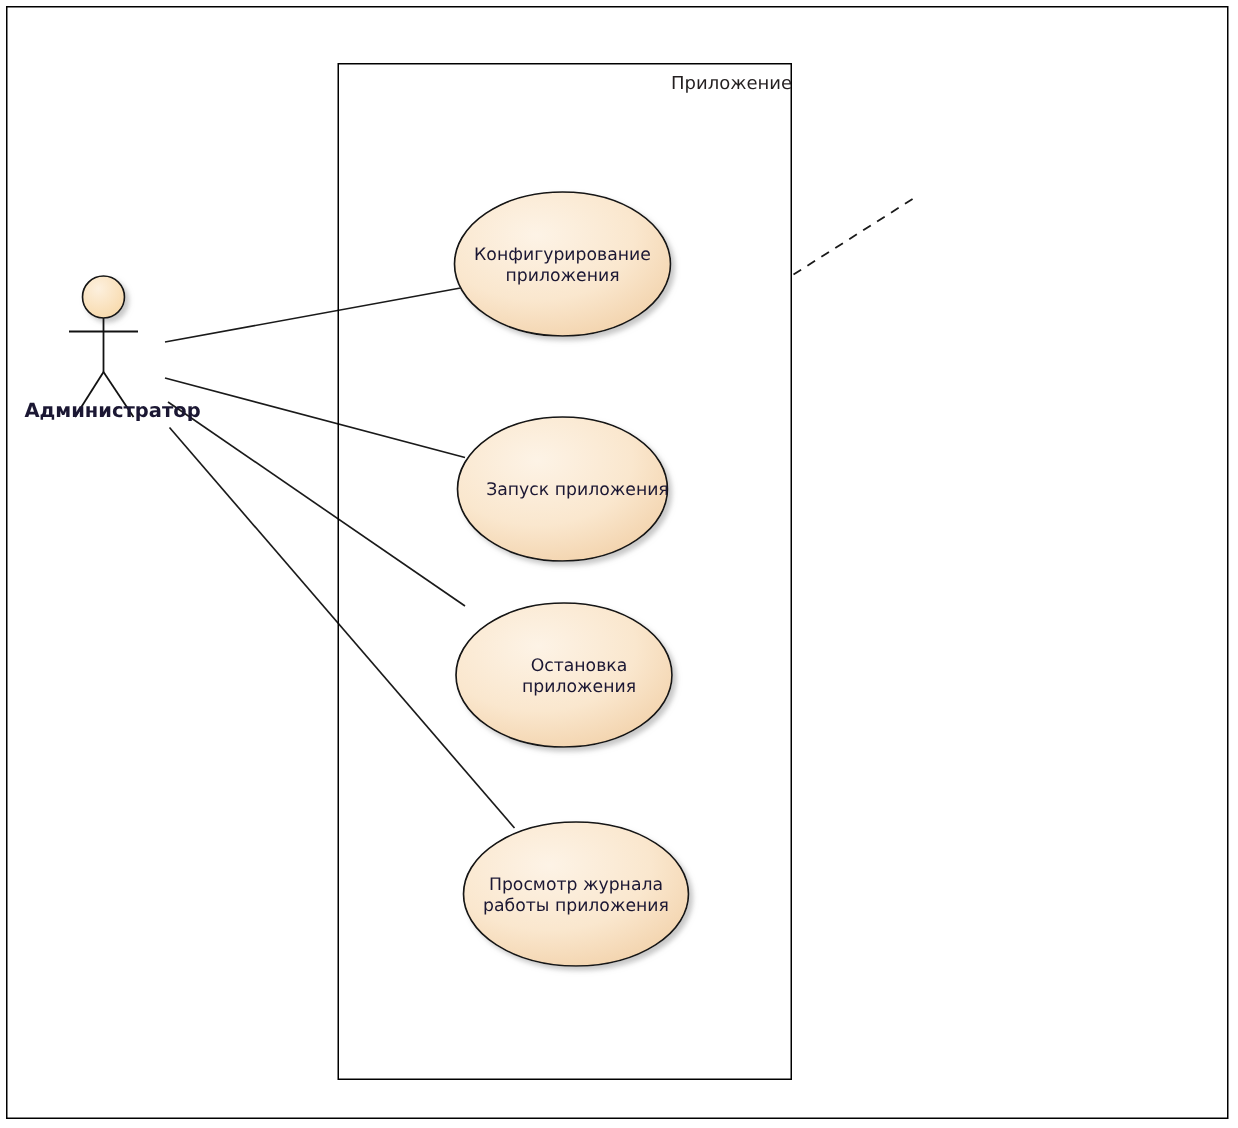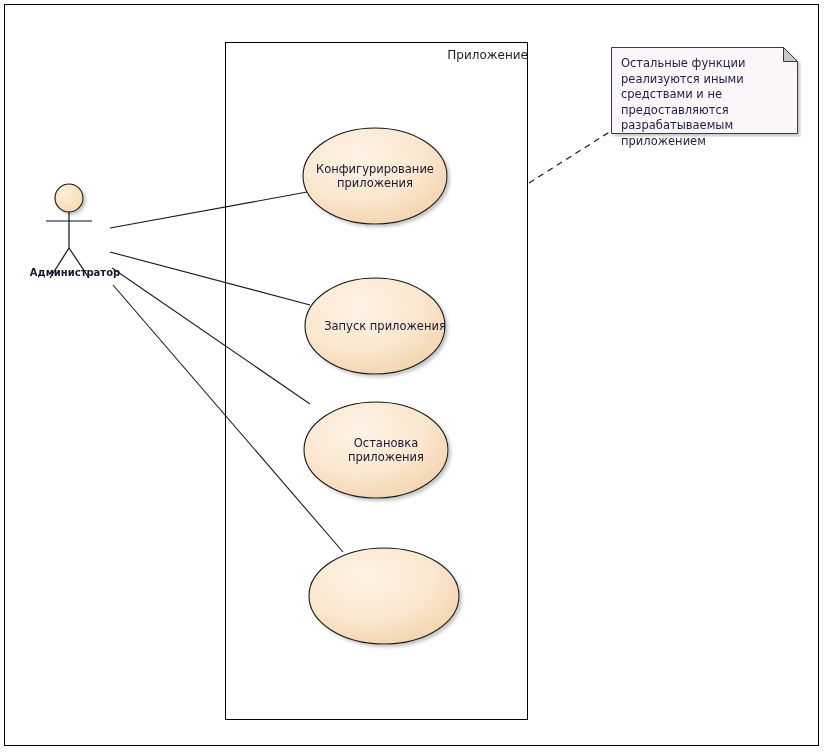--- a/index.html
+++ b/index.html
@@ -121,21 +121,21 @@
     font-family: "DejaVu Sans", "Liberation Sans", sans-serif;
     pointer-events: none;
   }
   
   .actor-label {
     position: absolute;
     left: 10px;
     top: 267px;
     width: 130px;
     text-align: center;
-    font-size: 10px;
+    font-size: 13px;
     font-weight: bold;
     color: #1b1733;
     z-index: 8;
     font-family: "DejaVu Sans", "Liberation Sans", sans-serif;
   }
 </style>
 </head>
 <body>
 
 <div id="canvas">
@@ -196,27 +196,21 @@
 
   <div class="uc-label" style="left:305px; top:319px; width:160px;">
     <div>Запуск приложения</div>
   </div>
 
   <div class="uc-label" style="left:304px; top:436px; width:164px;">
     <div>Остановка</div>
     <div>приложения</div>
   </div>
 
+  <div class="uc-label" style="left:309px; top:582px; width:150px;">
+    <div>Просмотр журнала</div>
+    <div>работы приложения</div>
+  </div>
 
   <div class="actor-label">Администратор</div>
 
-  <div class="note">
-    <svg width="190" height="90" viewBox="0 0 190 90">
-      <filter id="noteShadow" x="-20%" y="-20%" width="150%" height="155%">
-        <feDropShadow dx="2.5" dy="2.5" stdDeviation="1.4" flood-color="#9a9a9a" flood-opacity="0.55"></feDropShadow>
-      </filter>
-      <path d="M0.5,0.5 L172.5,0.5 L186.5,14.5 L186.5,86.5 L0.5,86.5 Z" fill="#faf6f9" stroke="#3a3a3a" stroke-width="1" filter="url(#noteShadow)"></path>
-      <path d="M172.5,0.5 L172.5,14.5 L186.5,14.5 Z" fill="#c9c9c9" stroke="#3a3a3a" stroke-width="1"></path>
-    </svg>
-    <div class="note-text">Остальные функции реализуются иными средствами и не предоставляются разрабатываемым приложением</div>
-  </div>
 
 </div>
 
 </body></html>

